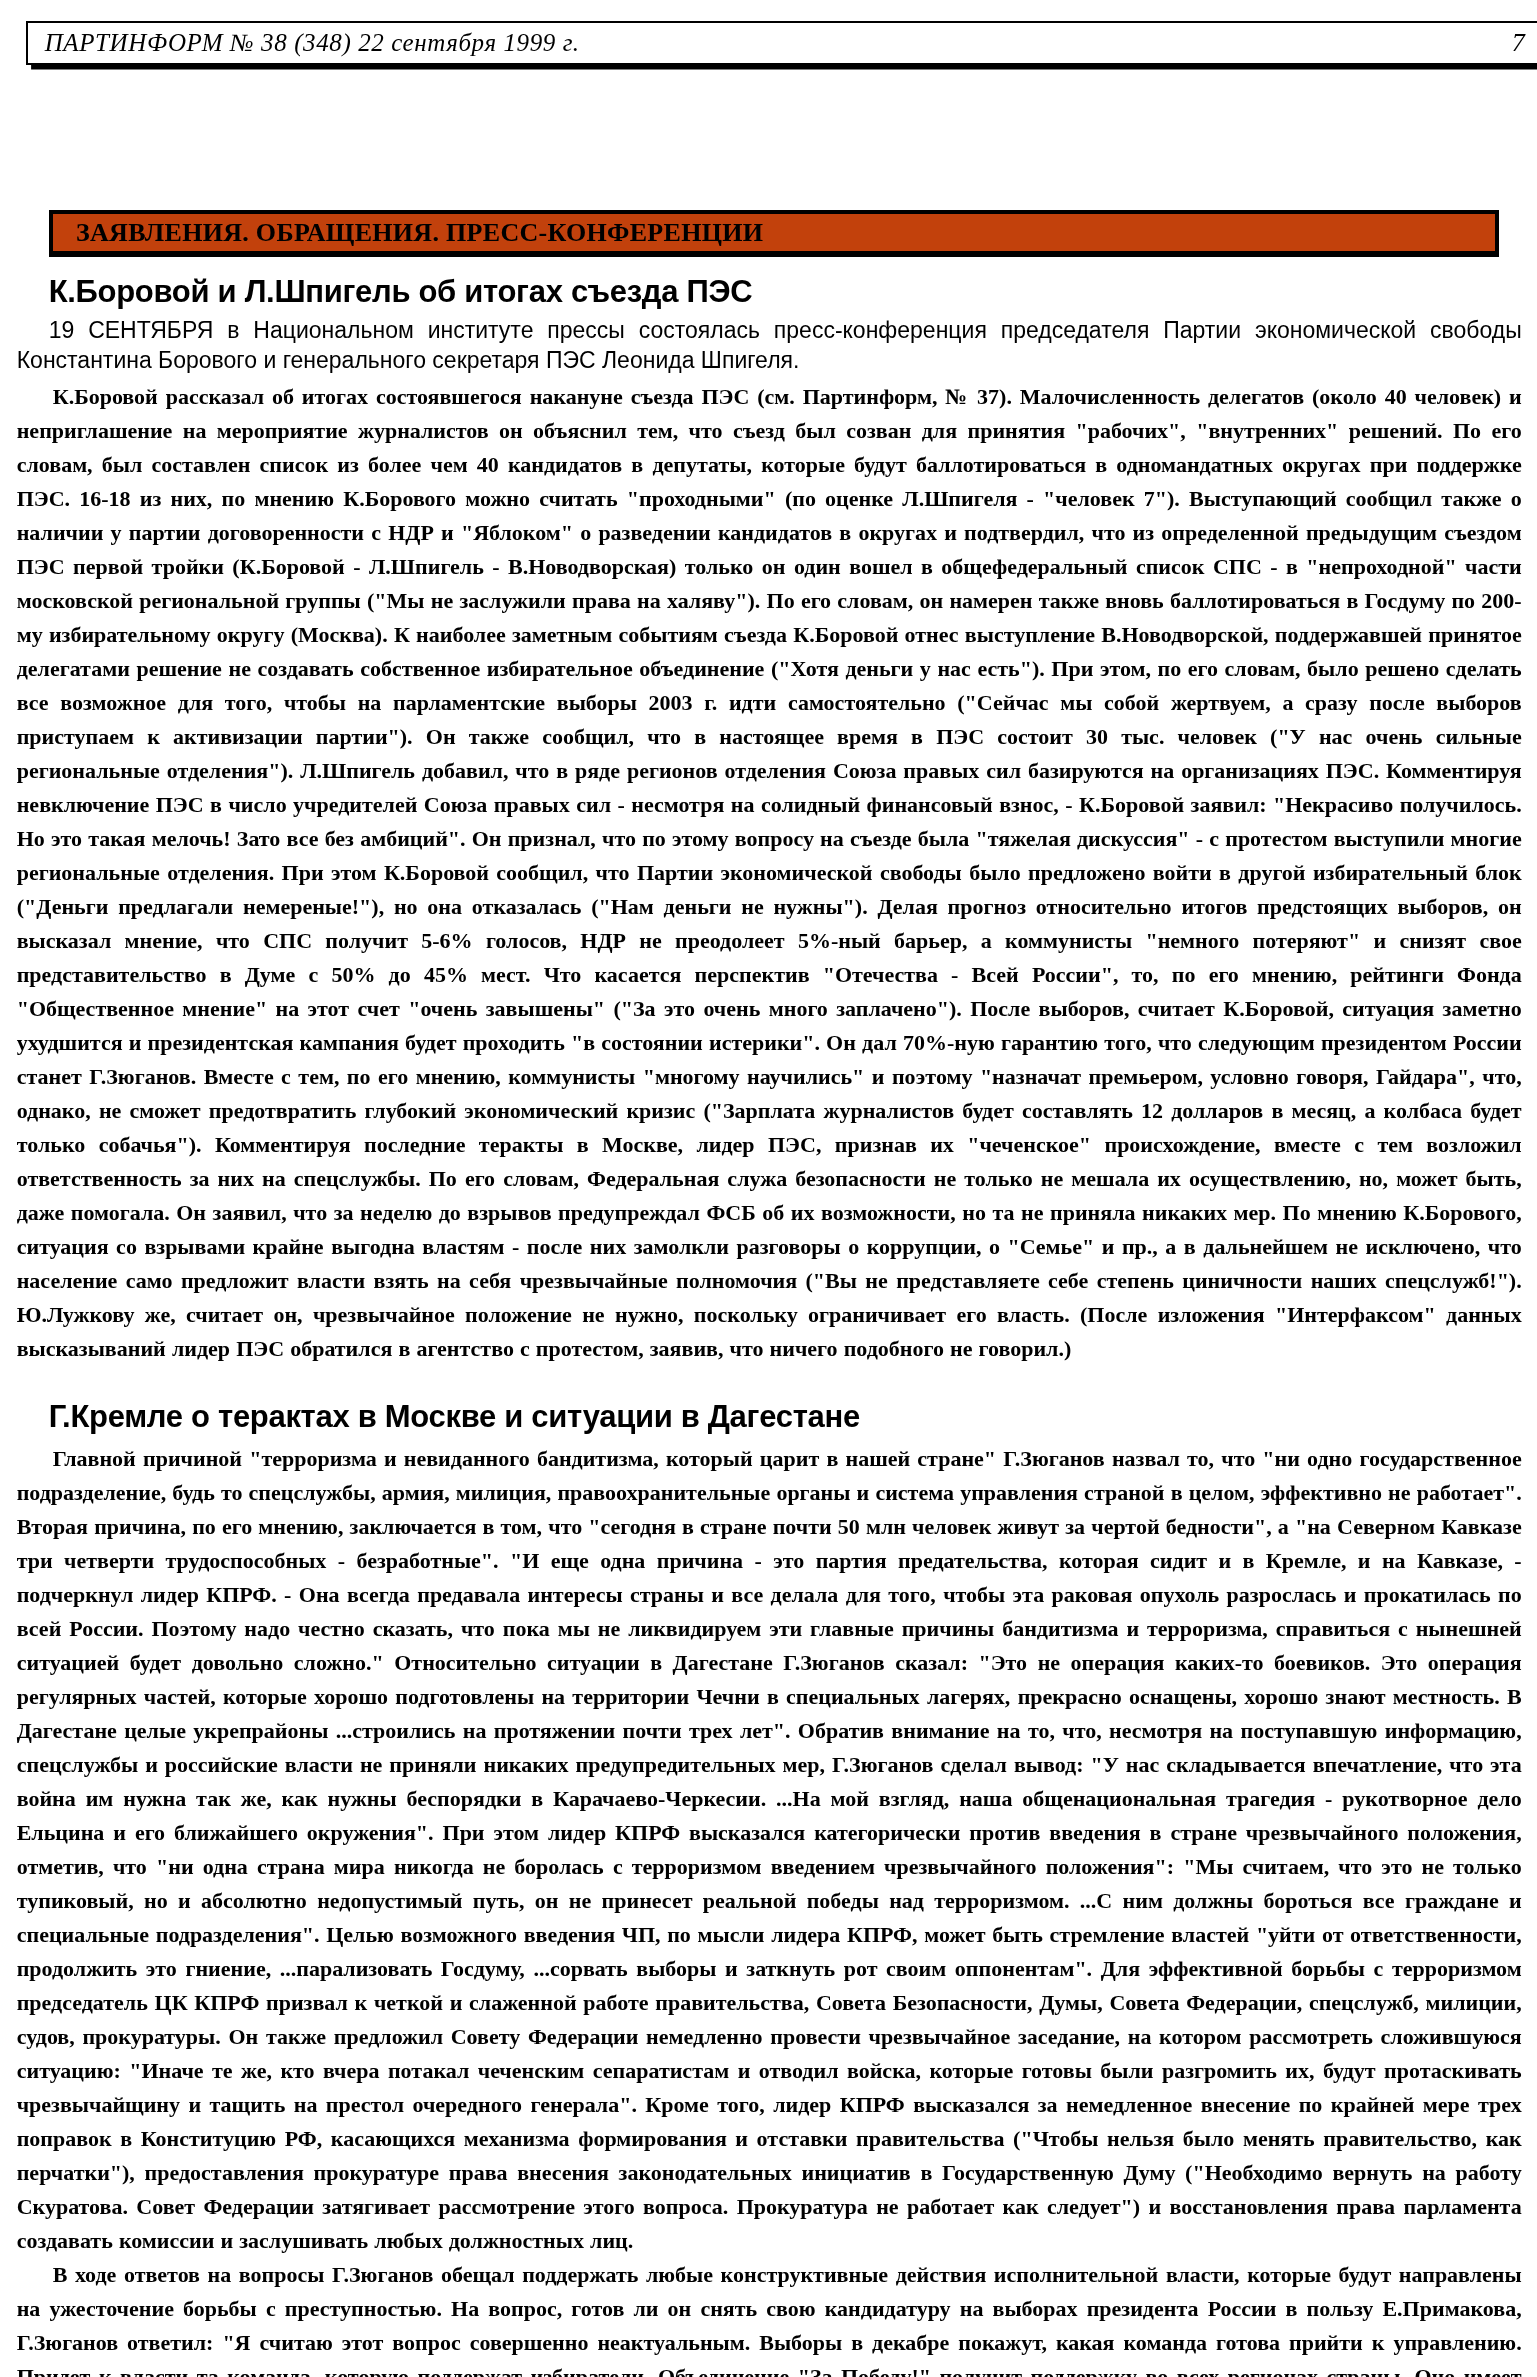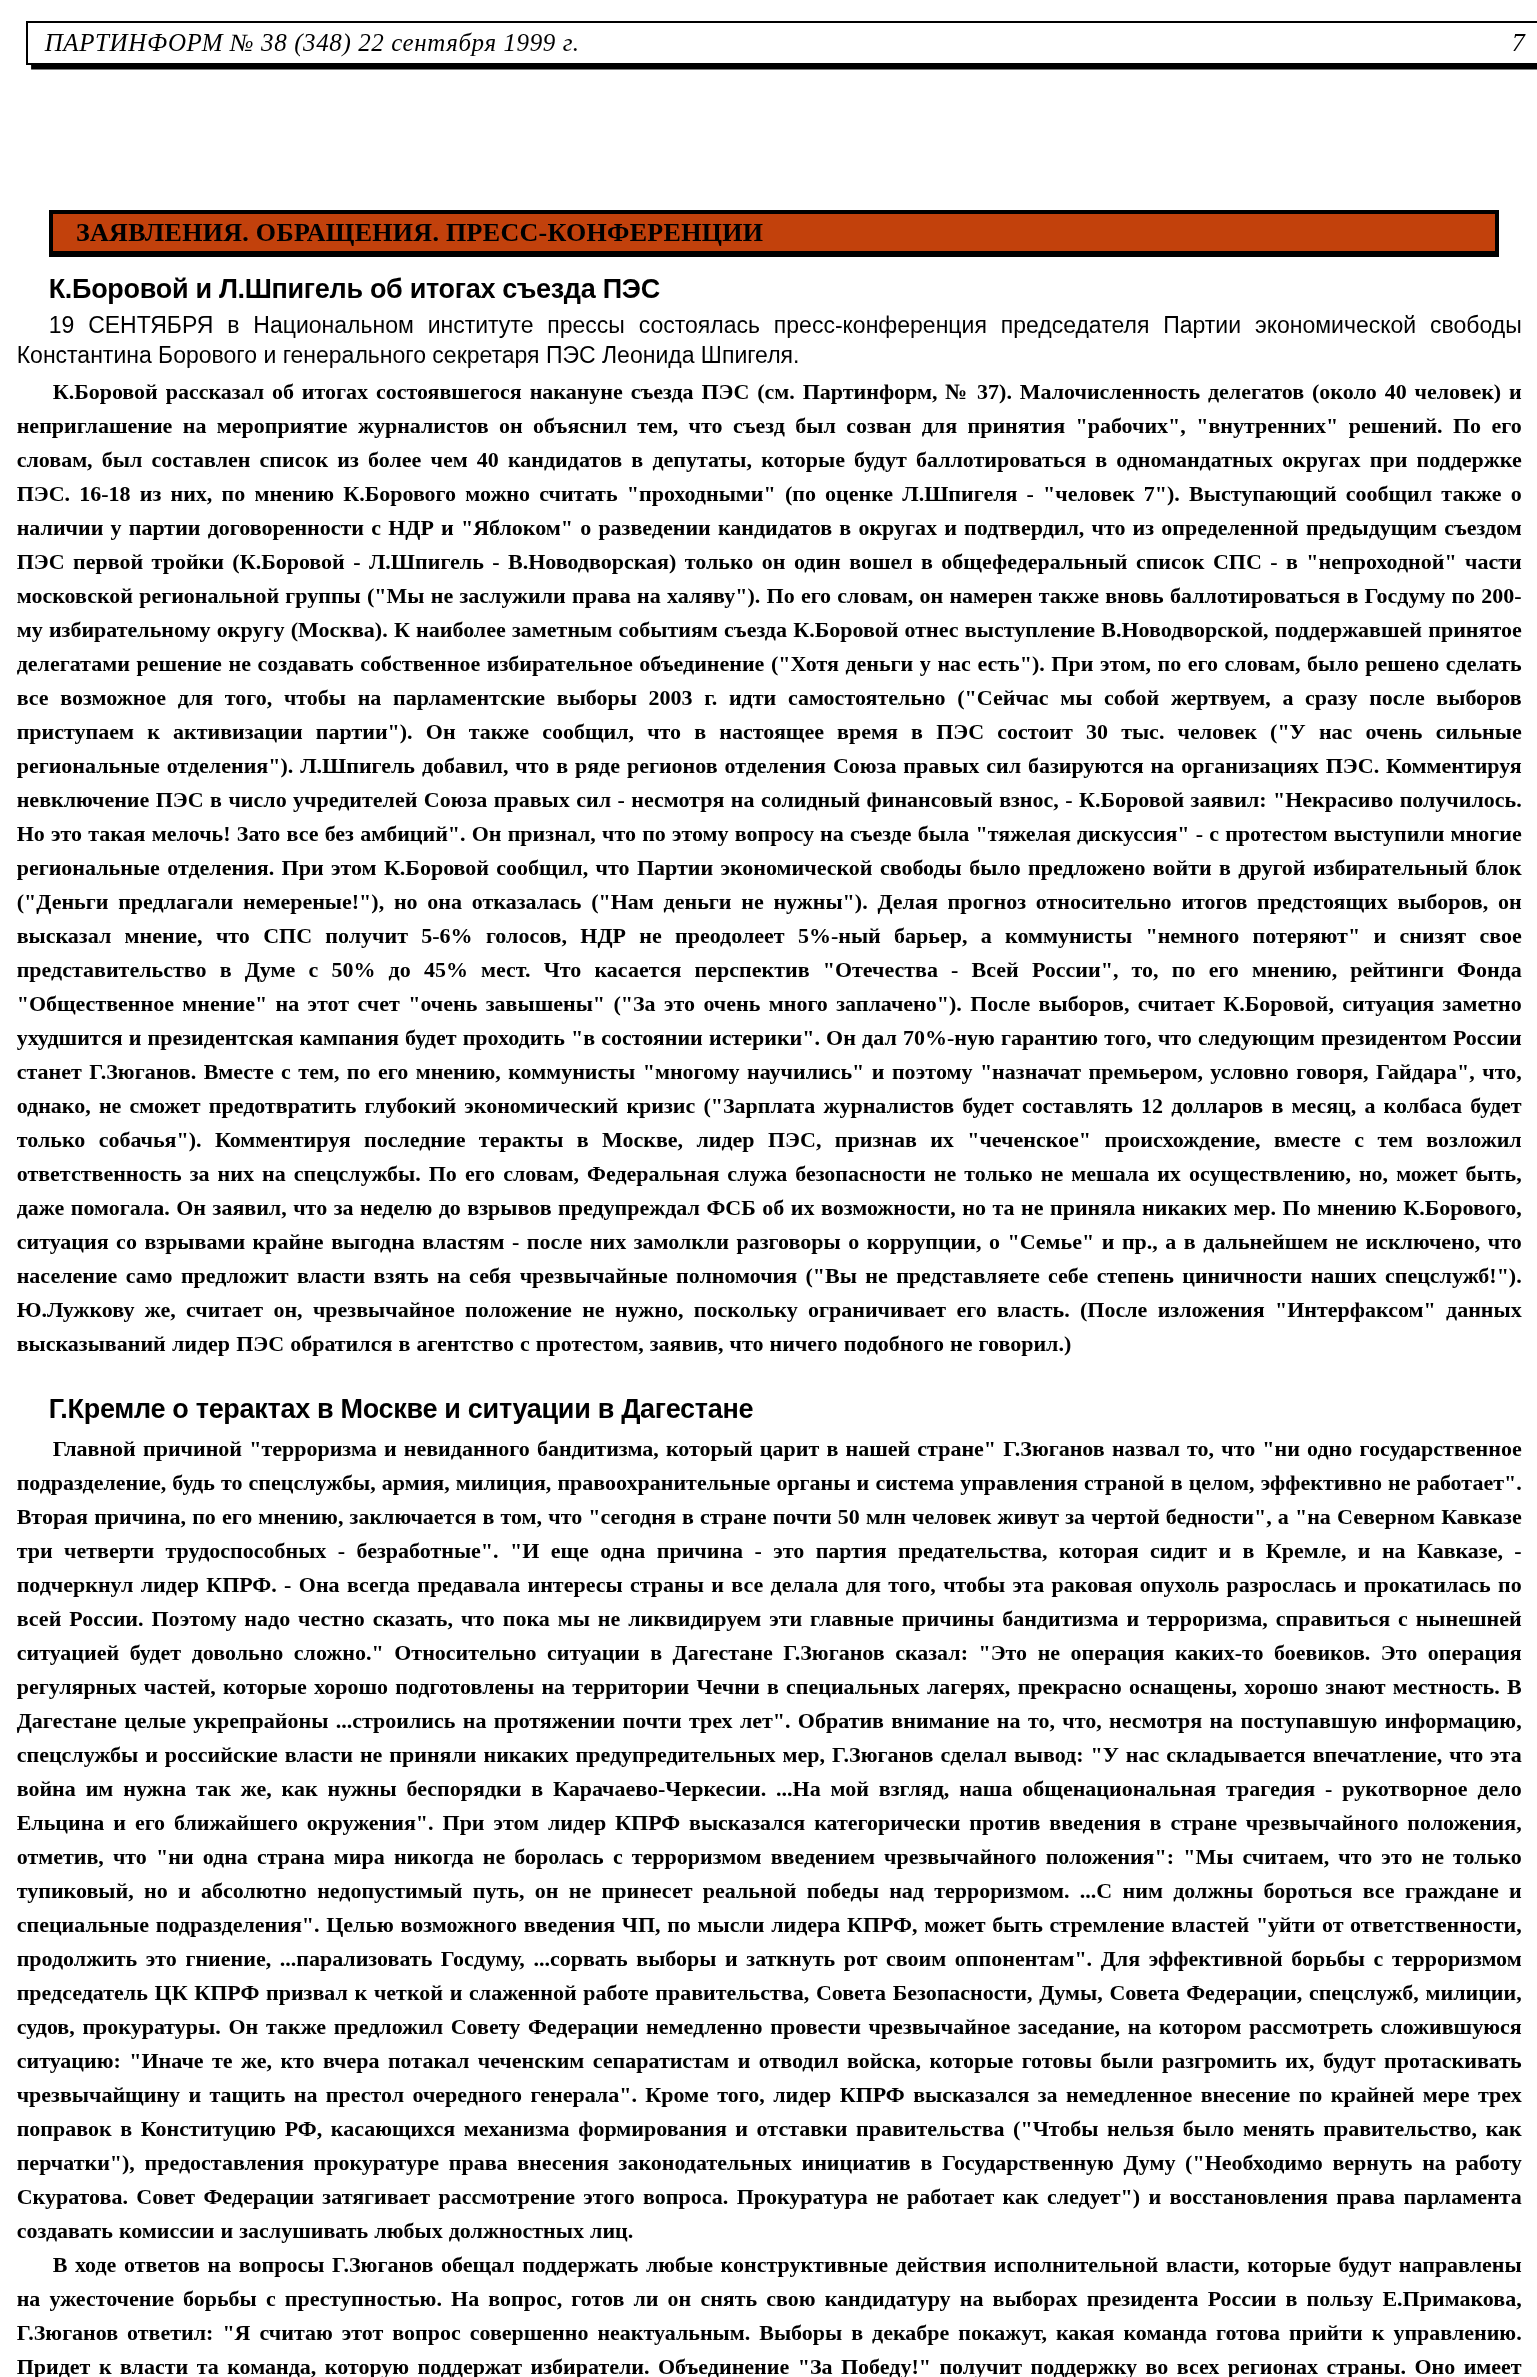--- a/index.html
+++ b/index.html
@@ -65,21 +65,21 @@
   
   .content {
     position: absolute;
     left: 16.7px;
     top: 274px;
     width: 1505px;
   }
   .article-title {
     font-family: "Liberation Sans", sans-serif;
     font-weight: bold;
-    font-size: 27px;
+    font-size: 31px;
     margin: 0 0 6.4px 32px;
     letter-spacing: -0.3px;
   }
   .lead {
     font-family: "Liberation Sans", sans-serif;
     font-size: 23px;
     line-height: 29.5px;
     text-indent: 32px;
     text-align: justify;
     margin: 0 0 5.1px 0;

